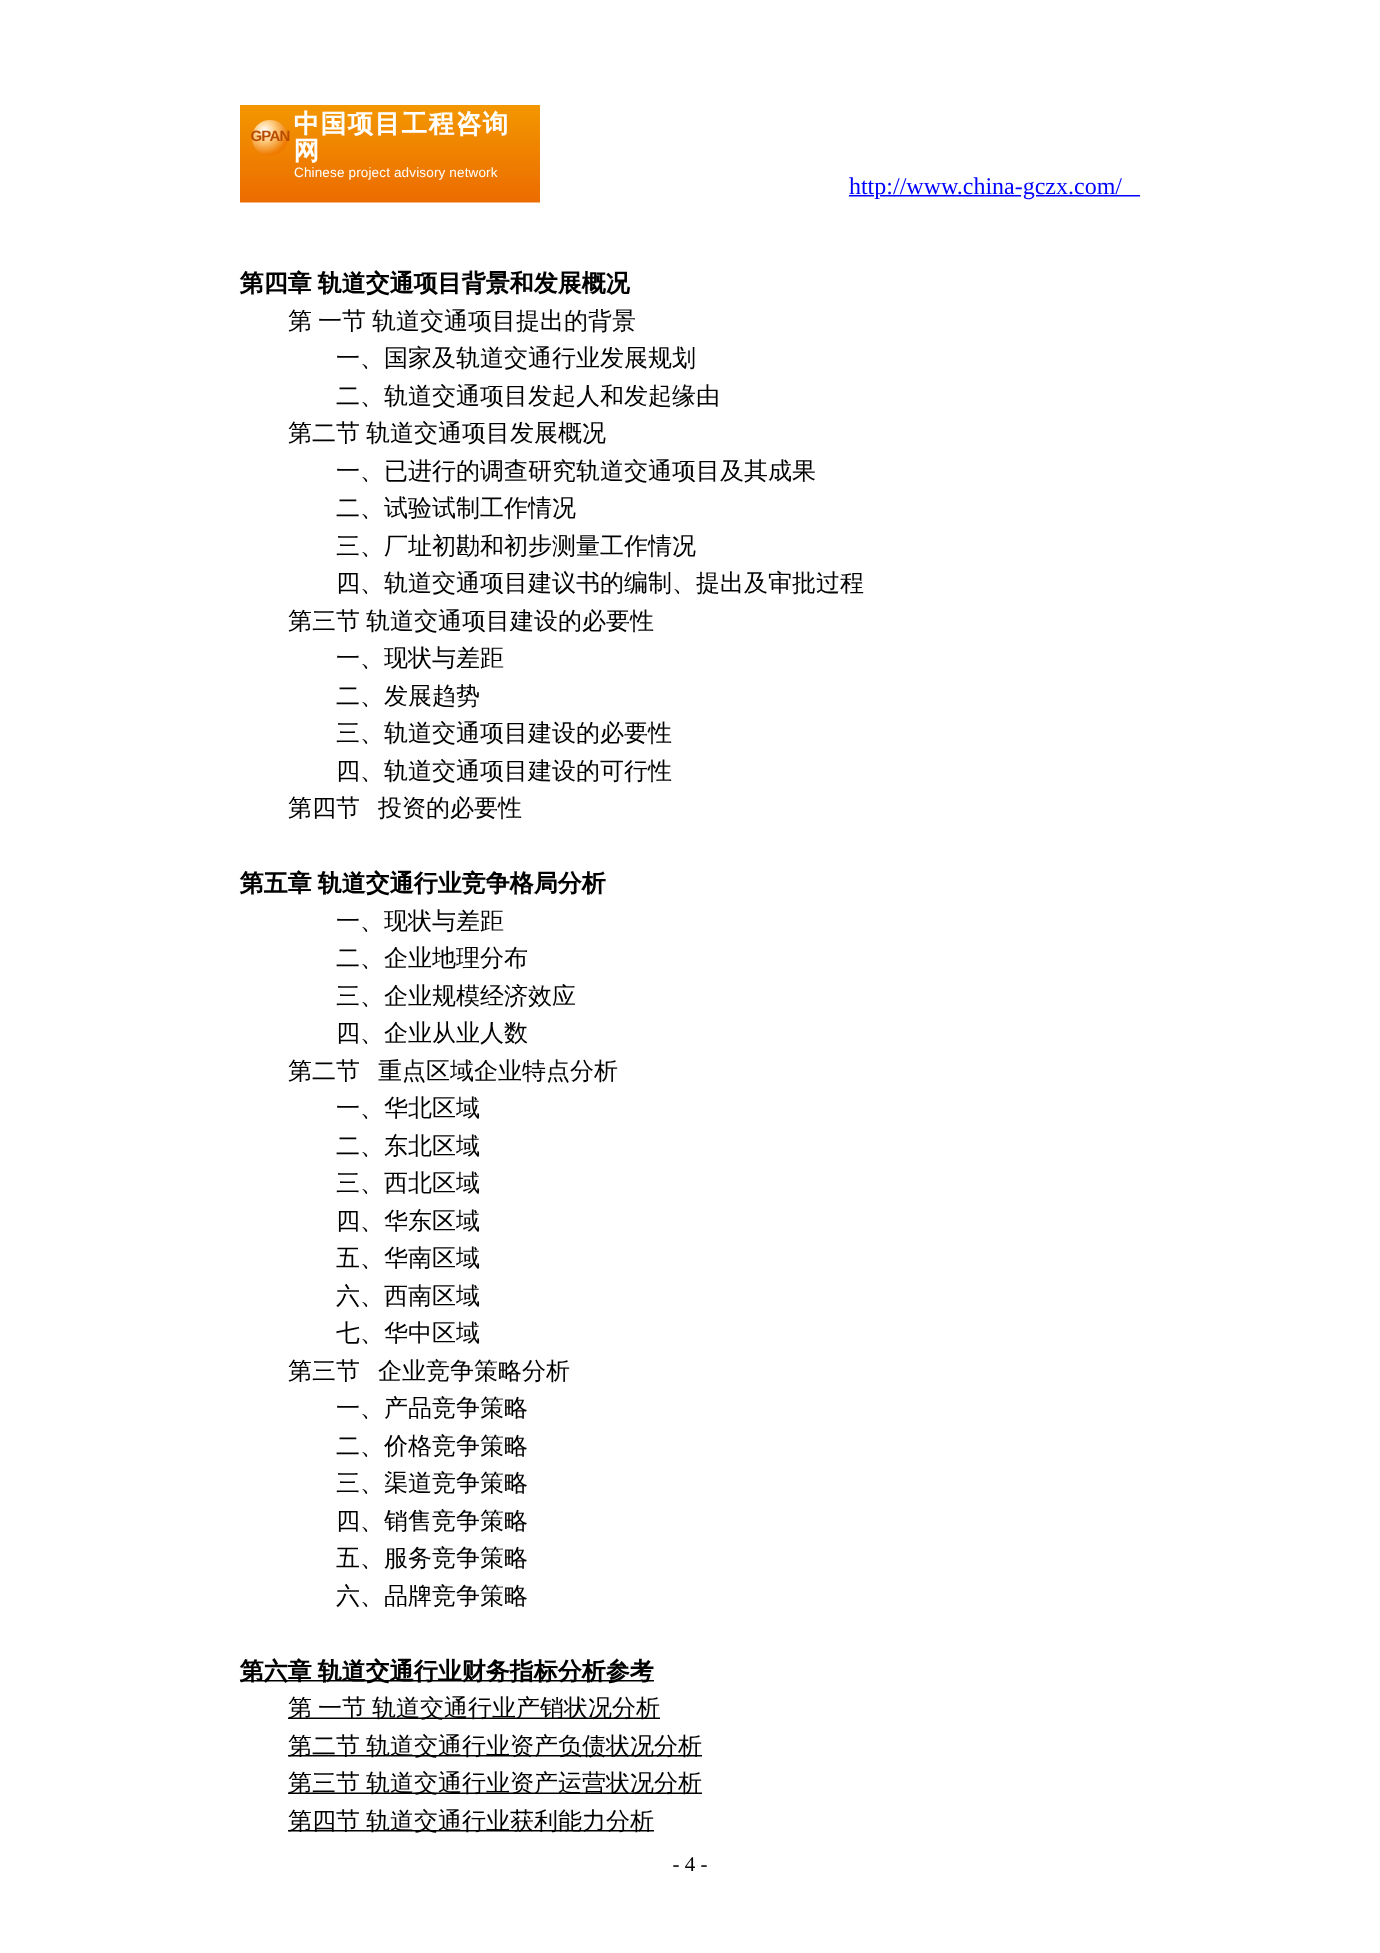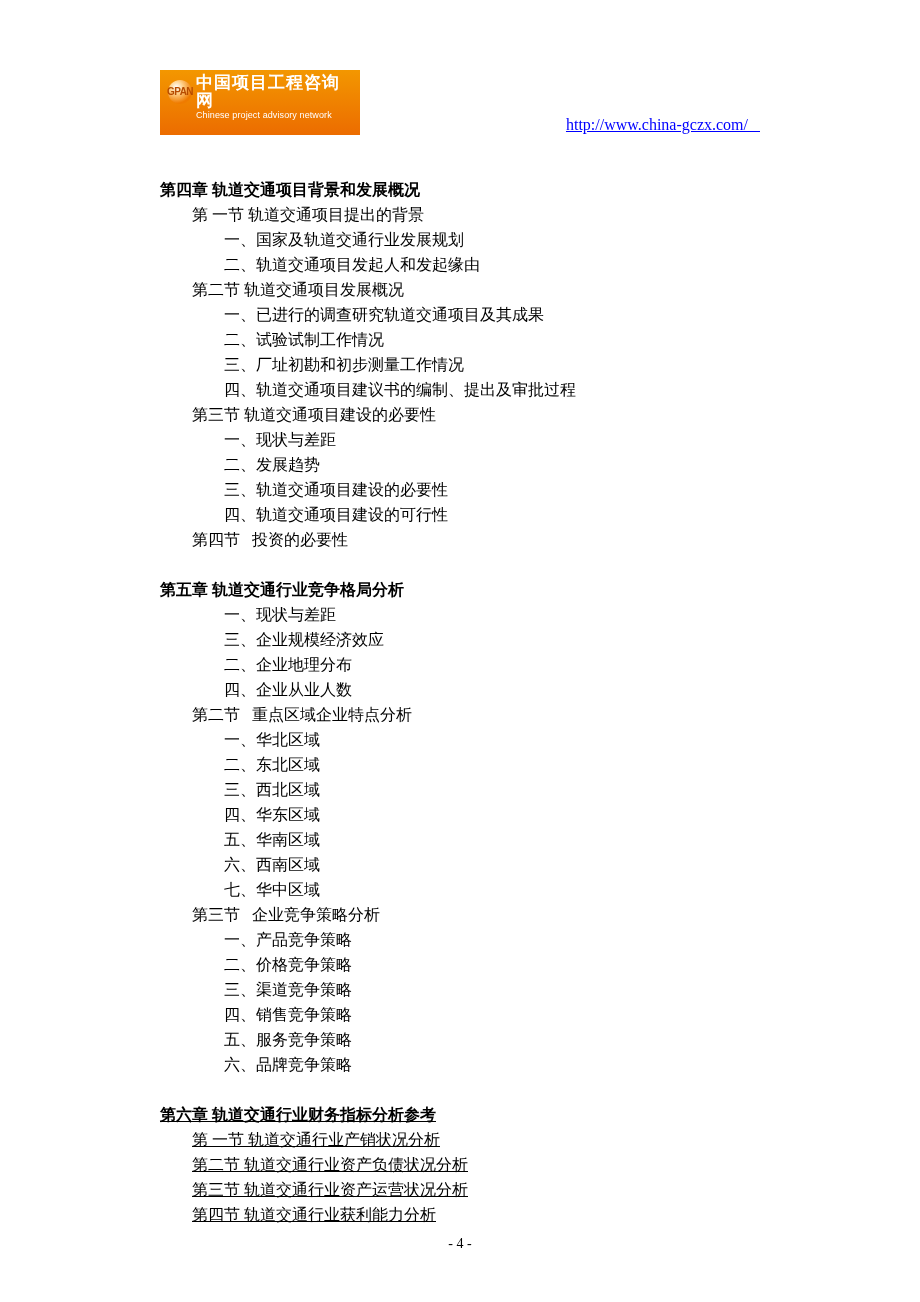--- a/index.html
+++ b/index.html
@@ -137,22 +137,22 @@
         <div class="section">第三节 轨道交通项目建设的必要性</div>
         <div class="item">一、现状与差距</div>
         <div class="item">二、发展趋势</div>
         <div class="item">三、轨道交通项目建设的必要性</div>
         <div class="item">四、轨道交通项目建设的可行性</div>
         <div class="section">第四节   投资的必要性</div>
       </div>
       <div class="chapter-block">
         <div class="chapter-title">第五章 轨道交通行业竞争格局分析</div>
         <div class="item">一、现状与差距</div>
+        <div class="item">二、企业地理分布</div>
         <div class="item">三、企业规模经济效应</div>
-        <div class="item">二、企业地理分布</div>
         <div class="item">四、企业从业人数</div>
         <div class="section">第二节   重点区域企业特点分析</div>
         <div class="item">一、华北区域</div>
         <div class="item">二、东北区域</div>
         <div class="item">三、西北区域</div>
         <div class="item">四、华东区域</div>
         <div class="item">五、华南区域</div>
         <div class="item">六、西南区域</div>
         <div class="item">七、华中区域</div>
         <div class="section">第三节   企业竞争策略分析</div>

